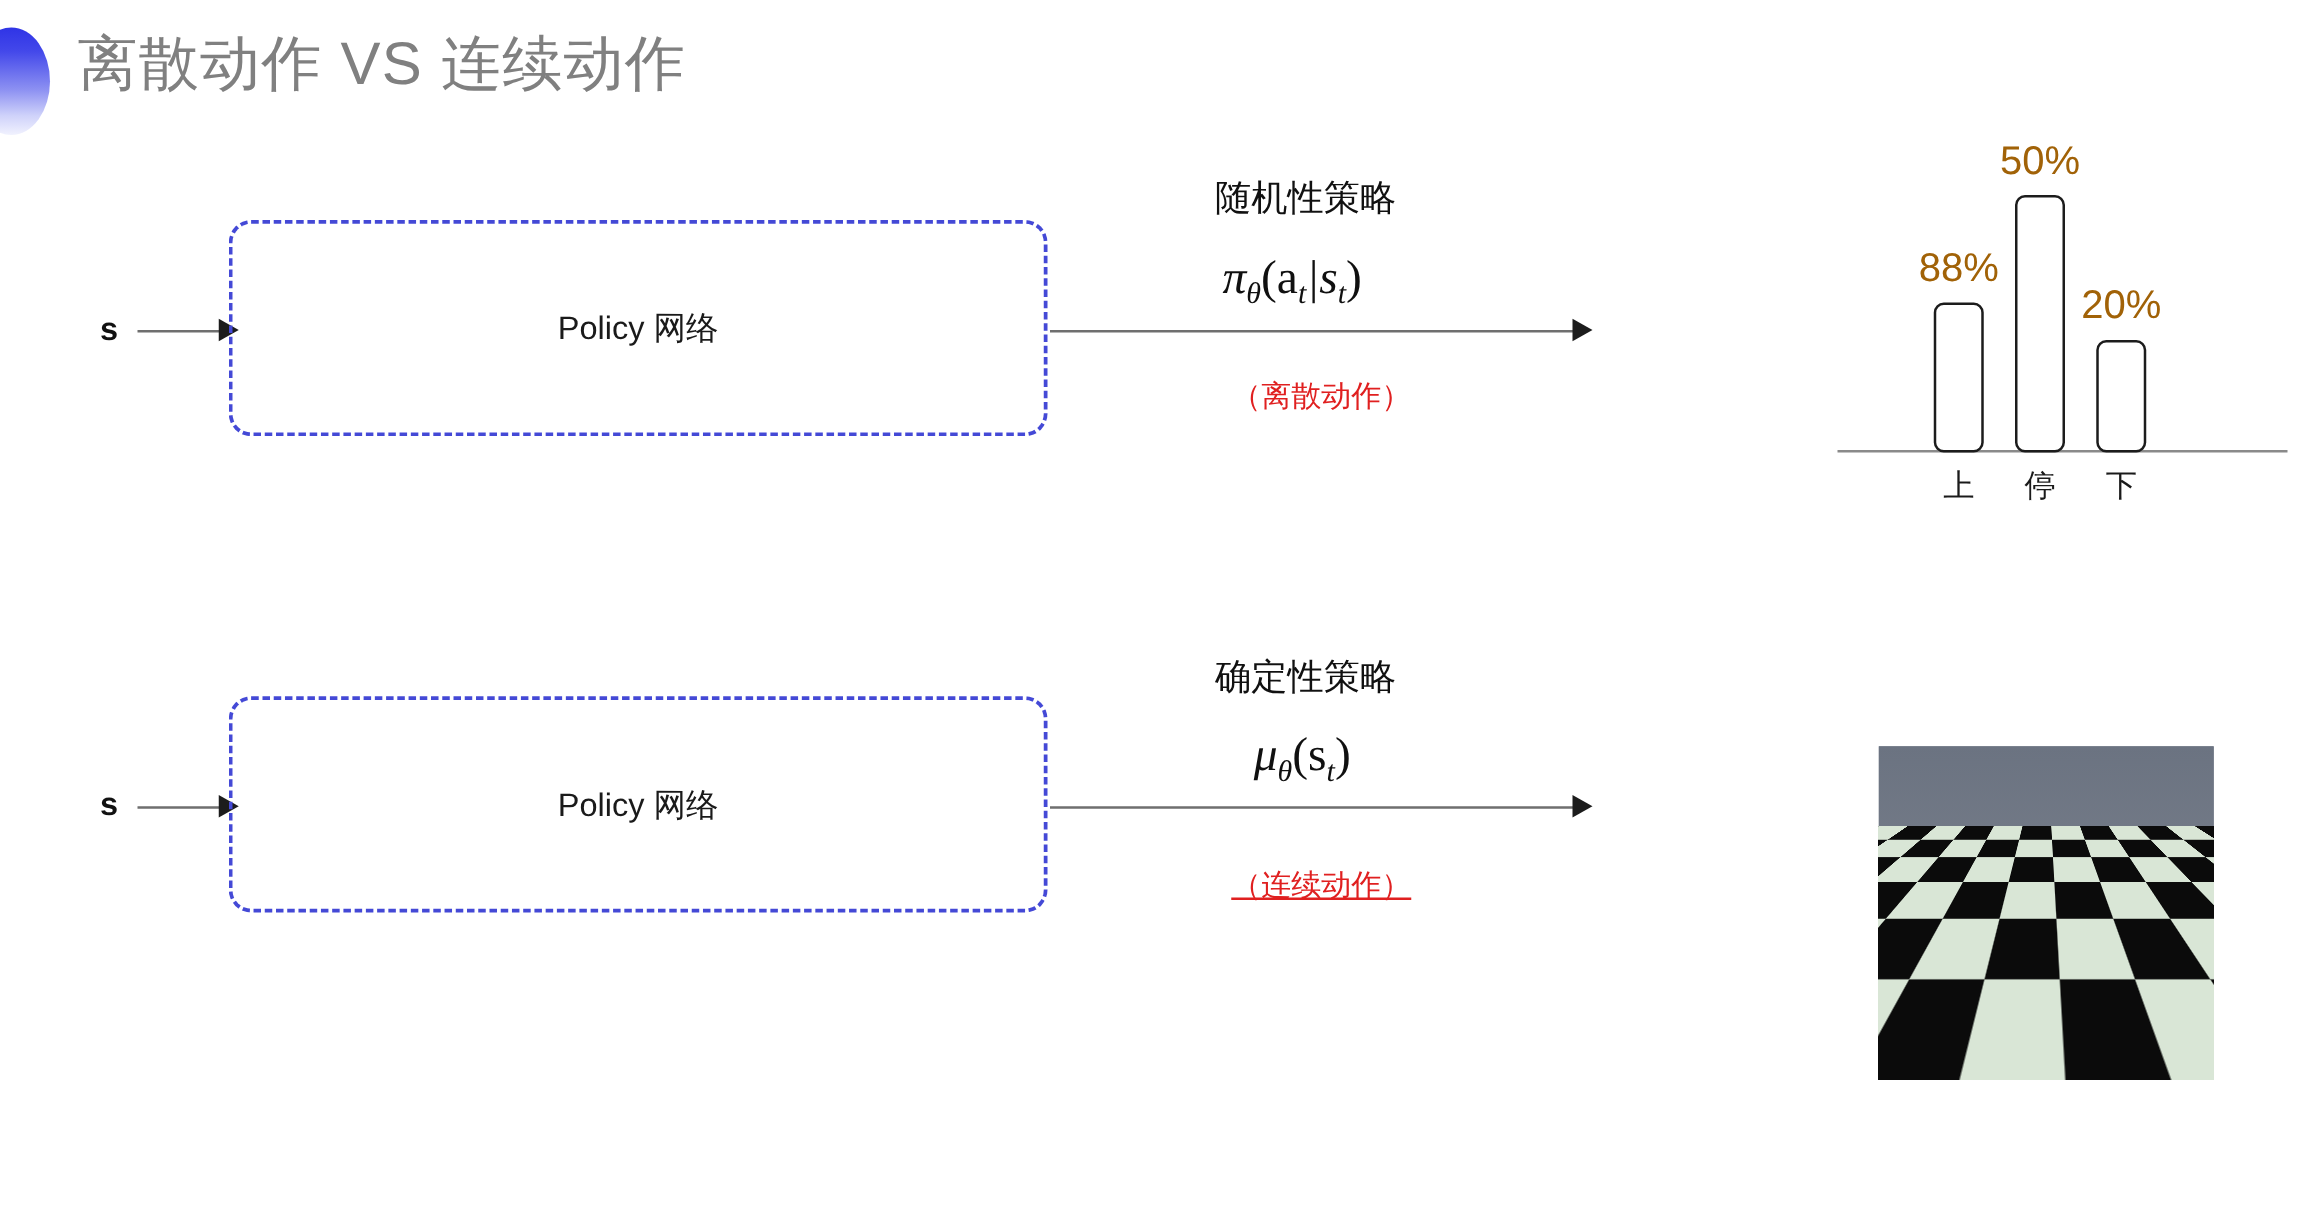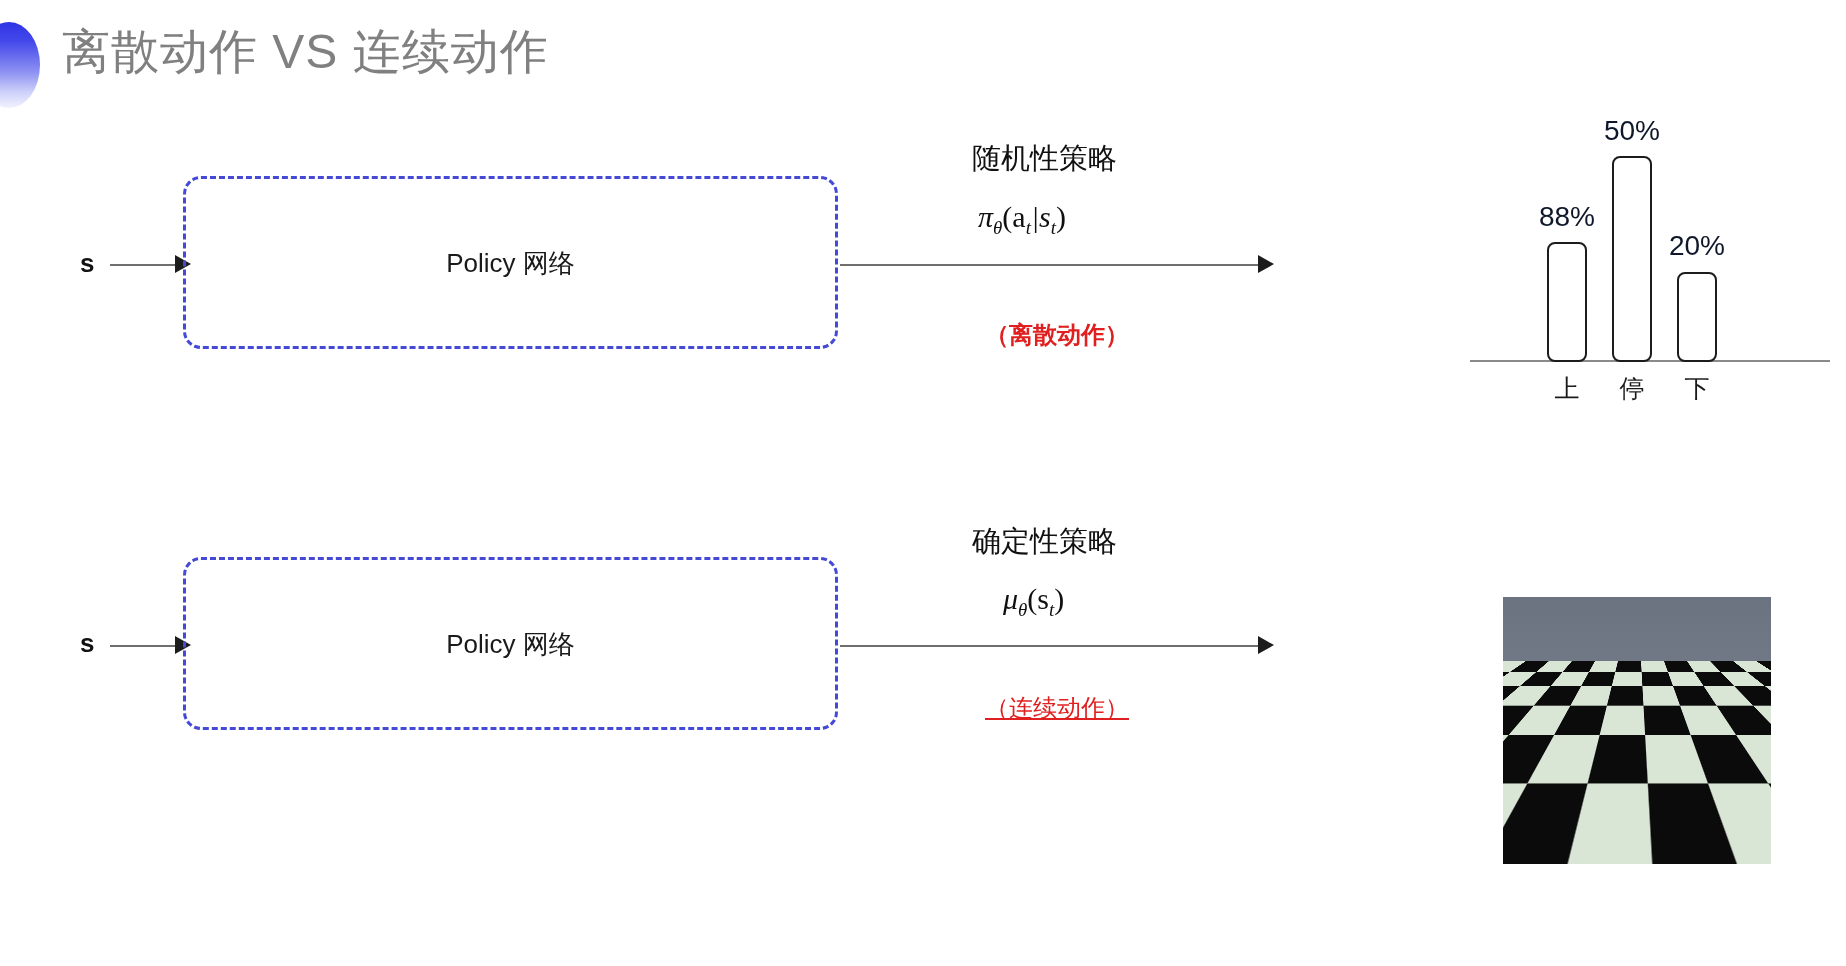--- a/index.html
+++ b/index.html
@@ -84,21 +84,21 @@
   .policy-name {
     position: absolute;
     font-size: 29px;
     color: #111111;
     white-space: nowrap;
   }
   .formula {
     position: absolute;
     font-family: "Liberation Serif", "DejaVu Serif", serif;
     font-style: italic;
-    font-size: 30px;
+    font-size: 38px;
     color: #101010;
     white-space: nowrap;
   }
   .formula .sub {
     font-size: 0.63em;
     vertical-align: sub;
     font-style: italic;
   }
   .formula .paren {
     font-style: normal;
@@ -138,22 +138,22 @@
     transform: translateX(-50%);
     background: #ffffff;
     border: 2.6px solid #1c1c1c;
     border-radius: 8px;
     box-sizing: border-box;
   }
   .bar-value {
     position: absolute;
     left: 50%;
     transform: translateX(-50%);
-    font-size: 28px;
-    color: #0f172a;
+    font-size: 32px;
+    color: #a16207;
     white-space: nowrap;
   }
   .bar-cat {
     position: absolute;
     top: 10px;
     left: 50%;
     transform: translateX(-50%);
     font-size: 25px;
     color: #1a1a1a;
     white-space: nowrap;
@@ -220,21 +220,21 @@
 
   <div class="arrow-line" style="left:840px; top:264px; width:425px;"></div>
   <div class="arrow-head" style="left:1258px; top:255px;"></div>
 
   <div class="policy-name" style="left:972px; top:139px;">随机性策略</div>
 
   <div class="formula" style="left:978px; top:200px;">
     <span>π</span><span class="sub">θ</span><span class="paren">(a</span><span class="sub">t</span><span>|s</span><span class="sub">t</span><span class="paren">)</span>
   </div>
 
-  <div class="action-tag" style="left:985px; top:319px;font-weight:bold;">（离散动作）</div>
+  <div class="action-tag" style="left:985px; top:301px;">（离散动作）</div>
 
   <div id="bar-chart">
     <div id="bar-axis"></div>
 
     <div class="bar-col" style="left:60px; width:74px;">
       <div class="bar-value" style="bottom:129px;">88%</div>
       <div class="bar-rect" style="width:40px; height:120px;"></div>
       <div class="bar-cat">上</div>
     </div>
 

